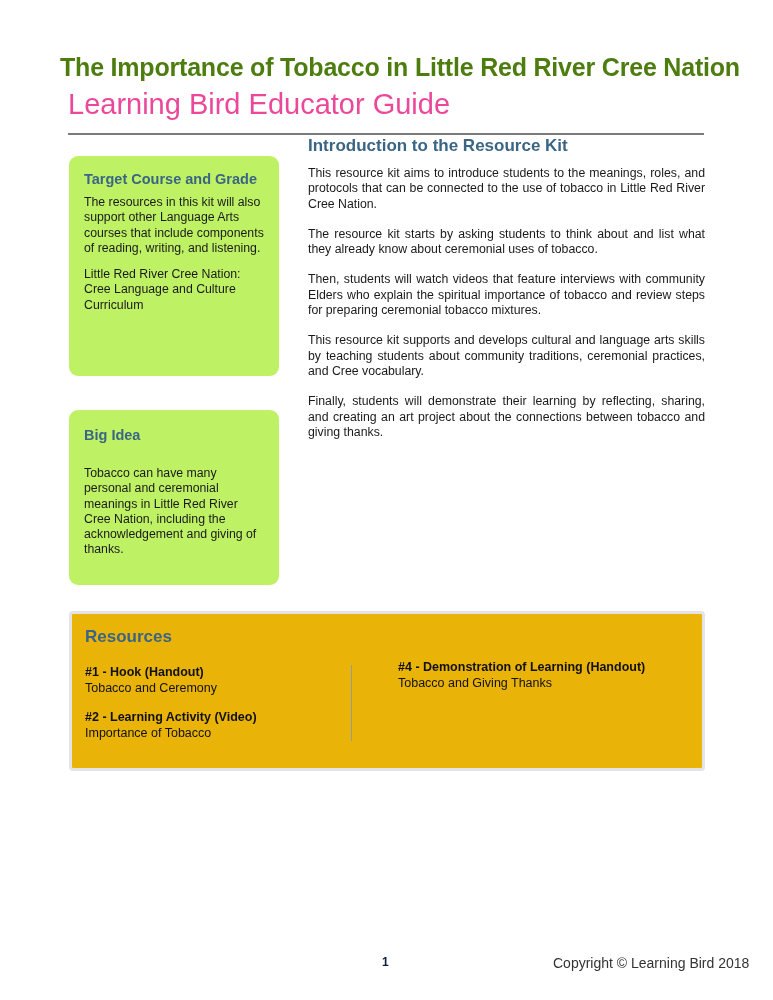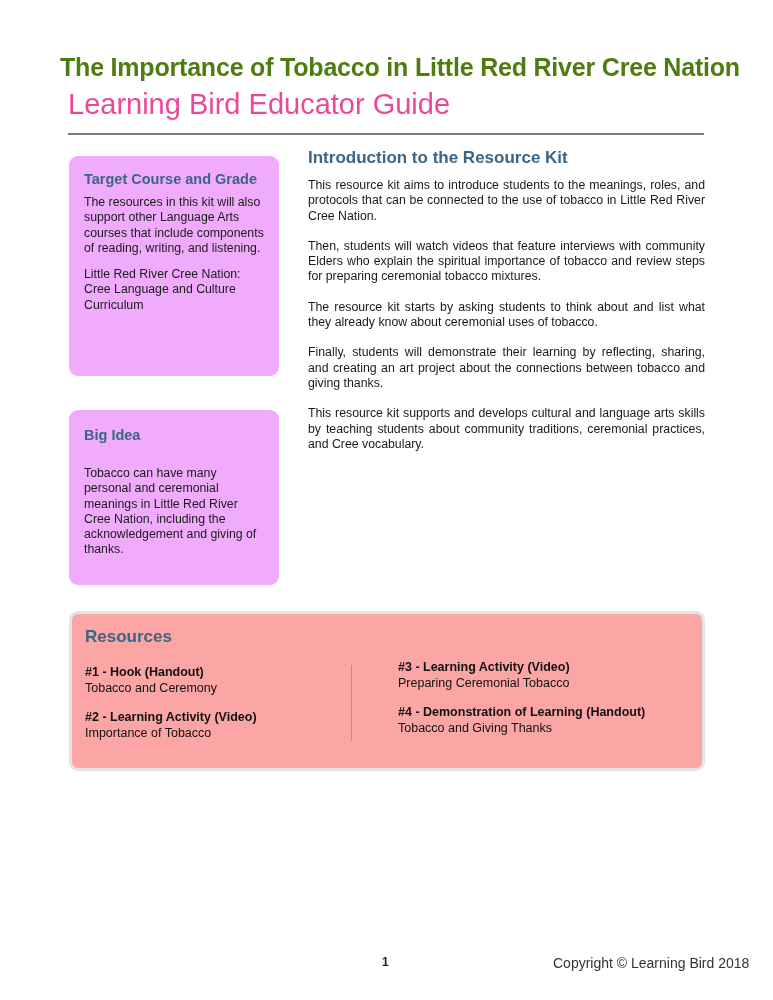--- a/index.html
+++ b/index.html
@@ -3,34 +3,34 @@
 <meta charset="utf-8">
 <style>
   * { box-sizing: border-box; margin: 0; padding: 0; }
   html, body { width: 773px; height: 1000px; background: #ffffff; }
   body { font-family: "Liberation Sans", "DejaVu Sans", sans-serif; color: #111111; position: relative; overflow: hidden; }
 
   .doc-title { position: absolute; left: 60px; top: 53px; font-size: 25px; font-weight: 700; color: #4d7c0f; letter-spacing: -0.2px; white-space: nowrap; }
   .doc-subtitle { position: absolute; left: 68px; top: 88px; font-size: 29px; font-weight: 400; color: #ec4899; white-space: nowrap; }
   .title-rule { position: absolute; left: 68px; top: 133px; width: 636px; height: 2px; background: #7a7a7a; }
 
-  .side-card { position: absolute; left: 69px; width: 210px; background: #f0abfc; border-radius: 9px; padding: 14px 15px; }
+  .side-card { position: absolute; left: 69px; width: 210px; background: #bef264; border-radius: 9px; padding: 14px 15px; }
   .card-target { top: 156px; height: 220px; }
   .card-bigidea { top: 410px; height: 175px; }
   .card-heading { font-size: 14.5px; font-weight: 700; color: #3a6585; line-height: 18px; }
   .card-text { font-size: 12.3px; line-height: 15.3px; color: #1a1a1a; }
   .card-target .card-heading { margin-bottom: 7px; }
   .card-target .card-text + .card-text { margin-top: 11px; }
   .card-bigidea .card-heading { margin-top: 2px; margin-bottom: 22px; }
 
-  .intro { position: absolute; left: 308px; top: 148px; width: 397px; }
+  .intro { position: absolute; left: 308px; top: 136px; width: 397px; }
   .intro-heading { font-size: 17px; font-weight: 700; color: #3a6585; margin-bottom: 10px; white-space: nowrap; }
   .intro-para { font-size: 12.3px; line-height: 15.3px; text-align: justify; color: #1a1a1a; margin-bottom: 15px; }
 
-  .resources { position: absolute; left: 69px; top: 611px; width: 636px; height: 160px; border: 3px solid #e4e4e6; border-radius: 9px; background: #fca5a5; }
+  .resources { position: absolute; left: 69px; top: 611px; width: 636px; height: 160px; border: 3px solid #e4e4e6; border-radius: 4px; background: #eab308; }
   .res-heading { position: absolute; left: 13px; top: 13px; font-size: 17px; font-weight: 700; color: #3a6585; }
   .res-col { position: absolute; width: 290px; }
   .res-col-left { left: 13px; top: 51px; }
   .res-col-right { left: 326px; top: 46px; }
   .res-divider { position: absolute; left: 279px; top: 51px; width: 1px; height: 76px; background: #9a9a9a; }
   .res-item { margin-bottom: 14px; }
   .res-label { font-size: 12.5px; font-weight: 700; line-height: 15.5px; color: #111; white-space: nowrap; }
   .res-title { font-size: 12.5px; line-height: 15.5px; color: #111; white-space: nowrap; }
 
   .page-number { position: absolute; left: 382px; top: 955px; font-size: 12px; font-weight: 700; color: #0f1f3a; }
@@ -50,45 +50,41 @@
 </div>
 
 <div class="side-card card-bigidea">
   <div class="card-heading">Big Idea</div>
   <p class="card-text">Tobacco can have many personal and ceremonial meanings in Little Red River Cree Nation, including the acknowledgement and giving of thanks.</p>
 </div>
 
 <div class="intro">
   <div class="intro-heading">Introduction to the Resource Kit</div>
   <p class="intro-para">This resource kit aims to introduce students to the meanings, roles, and protocols that can be connected to the use of tobacco in Little Red River Cree Nation.</p>
+  <p class="intro-para">The resource kit starts by asking students to think about and list what they already know about ceremonial uses of tobacco.</p>
   <p class="intro-para">Then, students will watch videos that feature interviews with community Elders who explain the spiritual importance of tobacco and review steps for preparing ceremonial tobacco mixtures.</p>
-  <p class="intro-para">The resource kit starts by asking students to think about and list what they already know about ceremonial uses of tobacco.</p>
+  <p class="intro-para">This resource kit supports and develops cultural and language arts skills by teaching students about community traditions, ceremonial practices, and Cree vocabulary.</p>
   <p class="intro-para">Finally, students will demonstrate their learning by reflecting, sharing, and creating an art project about the connections between tobacco and giving thanks.</p>
-  <p class="intro-para">This resource kit supports and develops cultural and language arts skills by teaching students about community traditions, ceremonial practices, and Cree vocabulary.</p>
 </div>
 
 <div class="resources">
   <div class="res-heading">Resources</div>
   <div class="res-col res-col-left">
     <div class="res-item">
       <div class="res-label">#1 - Hook (Handout)</div>
       <div class="res-title">Tobacco and Ceremony</div>
     </div>
     <div class="res-item">
       <div class="res-label">#2 - Learning Activity (Video)</div>
       <div class="res-title">Importance of Tobacco</div>
     </div>
   </div>
   <div class="res-divider"></div>
   <div class="res-col res-col-right">
     <div class="res-item">
-      <div class="res-label">#3 -  Learning Activity (Video)</div>
-      <div class="res-title">Preparing Ceremonial Tobacco</div>
-    </div>
-    <div class="res-item">
       <div class="res-label">#4 - Demonstration of Learning (Handout)</div>
       <div class="res-title">Tobacco and Giving Thanks</div>
     </div>
   </div>
 </div>
 
 <div class="page-number">1</div>
 <div class="copyright">Copyright © Learning Bird 2018</div>
 
 </body></html>

